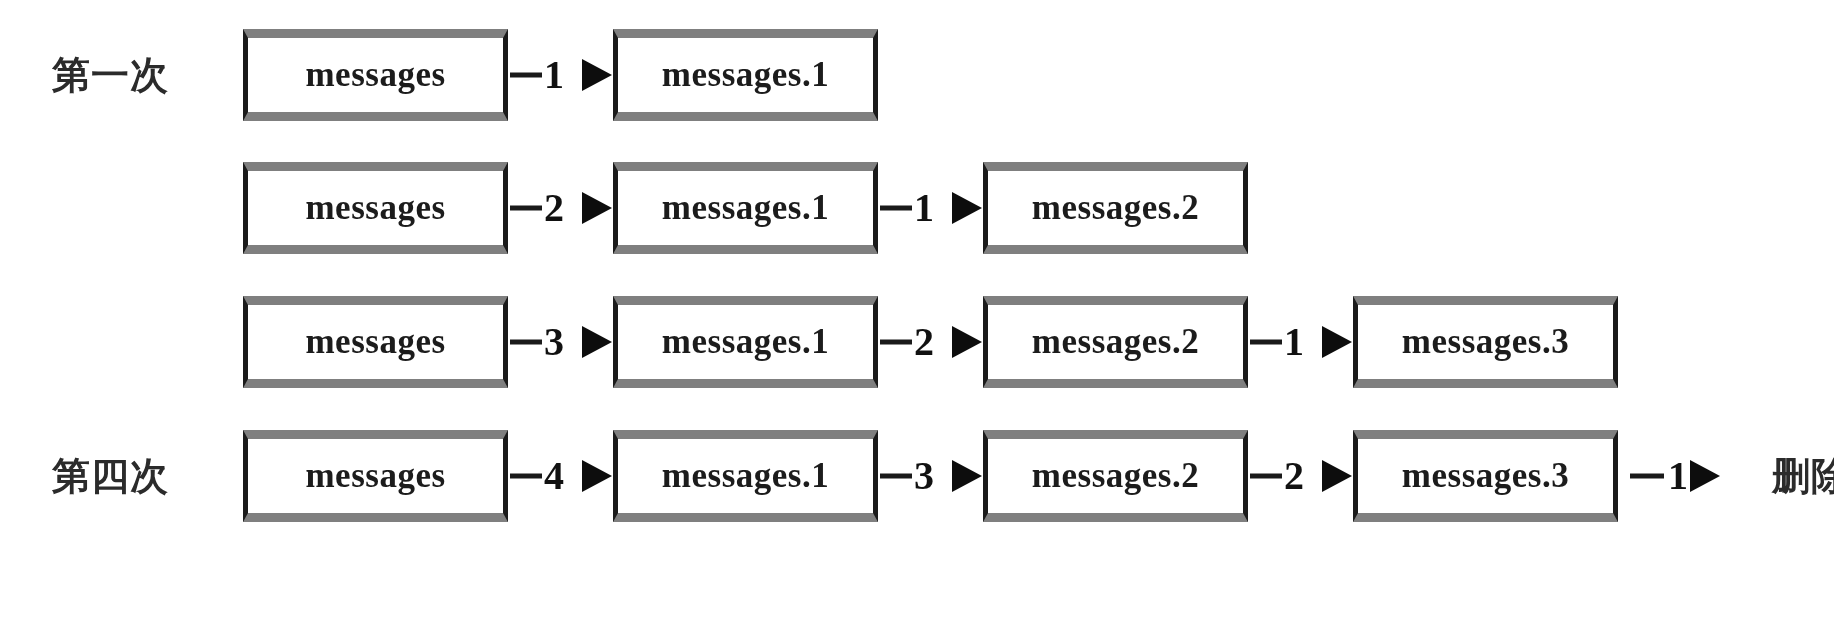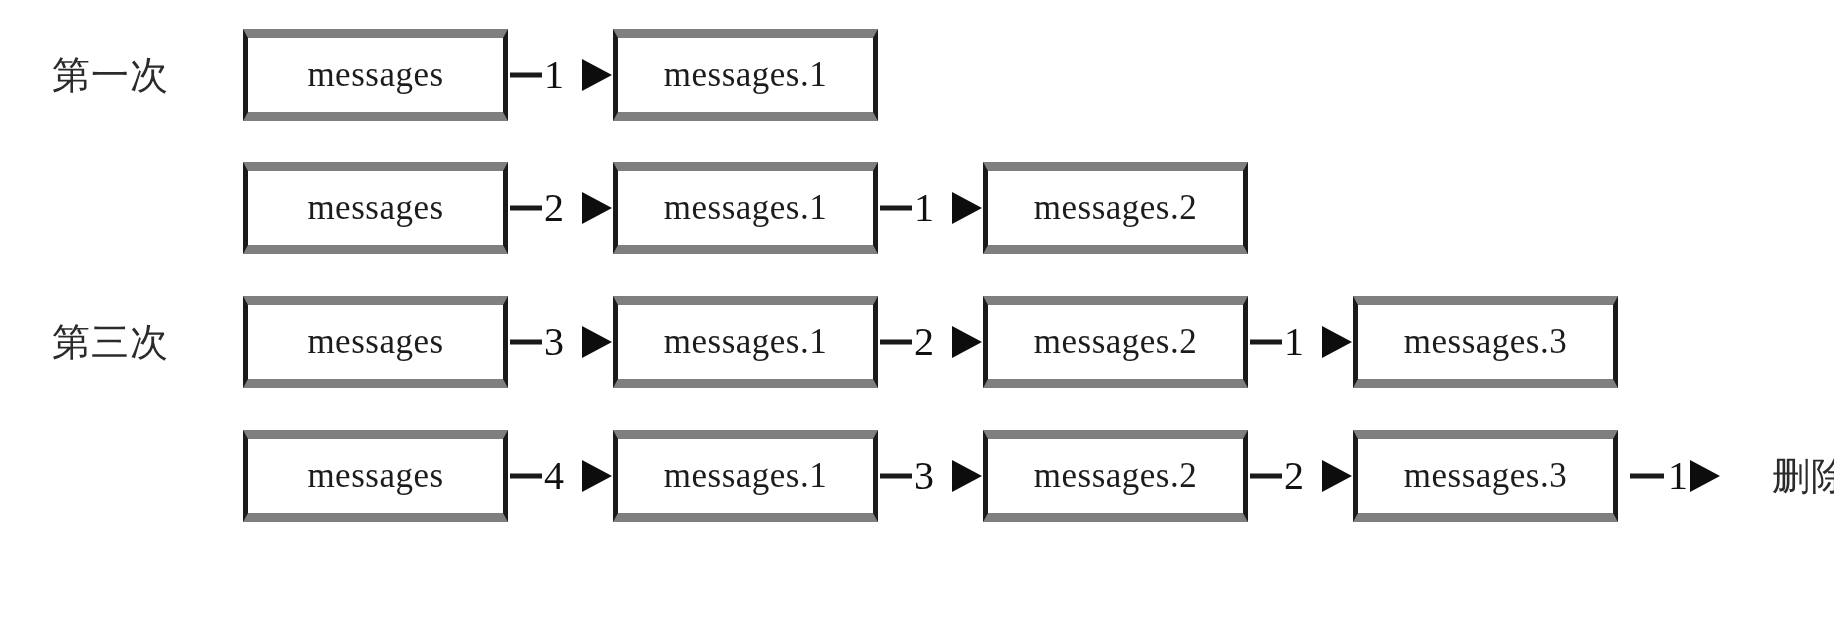--- a/index.html
+++ b/index.html
@@ -12,20 +12,21 @@
     height: 634px;
     overflow: hidden;
     font-family: "Liberation Serif", "DejaVu Serif", serif;
   }
 
   #diagram {
     position: relative;
     width: 1583px;
     height: 634px;
     background: #ffffff;
+    font-weight: bold;
   }
 
   .row {
     position: absolute;
     left: 0;
     width: 1834px;
     height: 92px;
     display: flex;
     align-items: center;
   }
@@ -189,21 +190,20 @@
         <span class="count">1</span>
         <span class="head"></span>
       </div>
       <div class="node">
         <span class="node-label">messages.2</span>
       </div>
     </div>
   </div>
 
   <div class="row row-3">
-    <div class="row-label">第三次</div>
     <div class="chain">
       <div class="node">
         <span class="node-label">messages</span>
       </div>
       <div class="connector">
         <span class="stem"></span>
         <span class="count">3</span>
         <span class="head"></span>
       </div>
       <div class="node">
@@ -222,20 +222,21 @@
         <span class="count">1</span>
         <span class="head"></span>
       </div>
       <div class="node">
         <span class="node-label">messages.3</span>
       </div>
     </div>
   </div>
 
   <div class="row row-4">
+    <div class="row-label">第四次</div>
     <div class="chain">
       <div class="node">
         <span class="node-label">messages</span>
       </div>
       <div class="connector">
         <span class="stem"></span>
         <span class="count">4</span>
         <span class="head"></span>
       </div>
       <div class="node">

